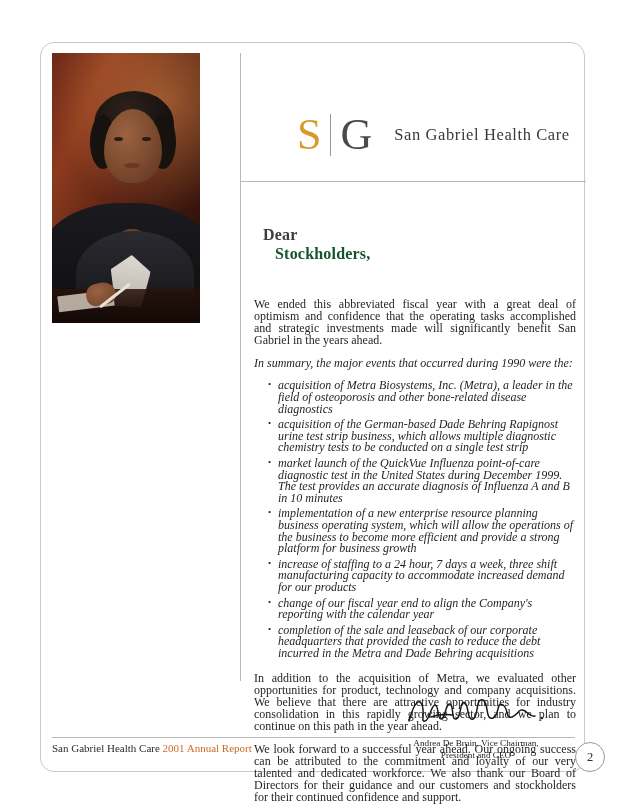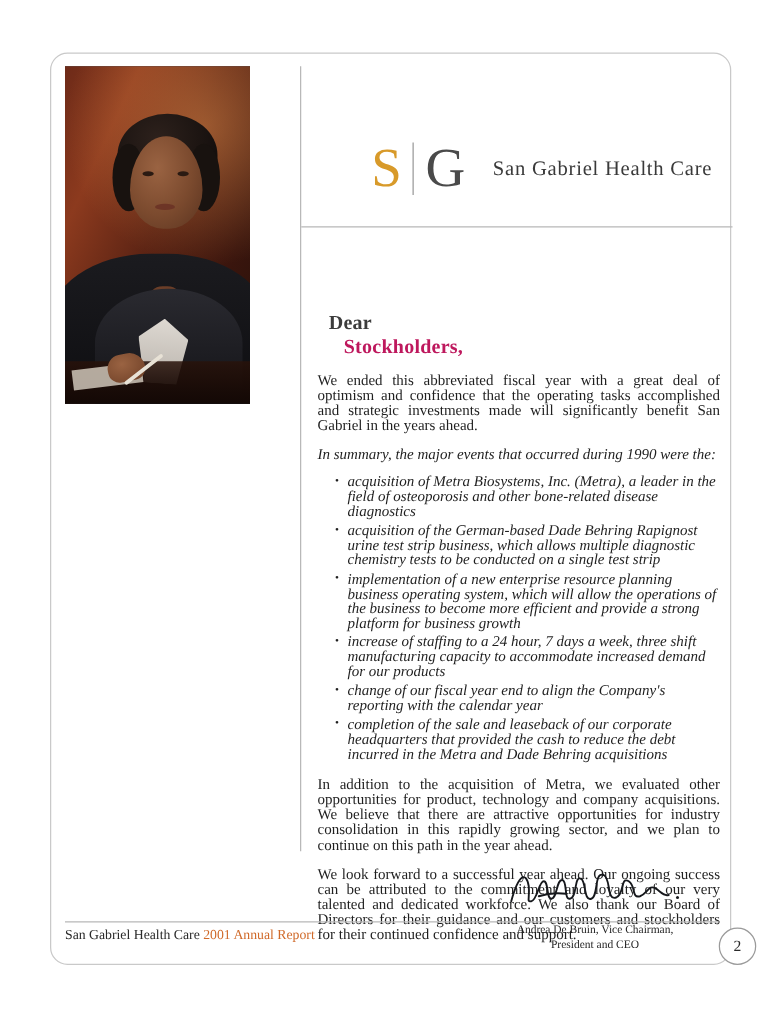--- a/index.html
+++ b/index.html
@@ -244,27 +244,26 @@
     left: 222px;
     top: 183px;
     width: 300px;
   }
   #sal-dear {
     font-family: "Liberation Serif", serif;
     font-size: 16px;
     font-weight: bold;
     color: #3c3c3c;
     letter-spacing: .2px;
-    margin-top: 24px;
   }
   #sal-stock {
     font-family: "Liberation Serif", serif;
     font-size: 16px;
     font-weight: bold;
-    color: #be185d;
+    color: #14532d;
     letter-spacing: .2px;
     margin-left: 12px;
     margin-top: 1px;
   }
 
   
   #body-col {
     position: absolute;
     left: 213px;
     top: 255px;
@@ -391,20 +390,21 @@
     <div id="sal-dear">Dear</div>
     <div id="sal-stock">Stockholders,</div>
   </div>
 
   <div id="body-col">
     <p>We ended this abbreviated fiscal year with a great deal of optimism and confidence that the operating tasks accomplished and strategic investments made will significantly benefit San Gabriel in the years ahead.</p>
     <p class="ital">In summary, the major events that occurred during 1990 were the:</p>
     <ul class="events">
       <li>acquisition of Metra Biosystems, Inc. (Metra), a leader in the field of osteoporosis and other bone-related disease diagnostics</li>
       <li>acquisition of the German-based Dade Behring Rapignost urine test strip business, which allows multiple diagnostic chemistry tests to be conducted on a single test strip</li>
+      <li>market launch of the QuickVue Influenza point-of-care diagnostic test in the United States during December 1999. The test provides an accurate diagnosis of Influenza A and B in 10 minutes</li>
       <li>implementation of a new enterprise resource planning business operating system, which will allow the operations of the business to become more efficient and provide a strong platform for business growth</li>
       <li>increase of staffing to a 24 hour, 7 days a week, three shift manufacturing capacity to accommodate increased demand for our products</li>
       <li>change of our fiscal year end to align the Company's reporting with the calendar year</li>
       <li>completion of the sale and leaseback of our corporate headquarters that provided the cash to reduce the debt incurred in the Metra and Dade Behring acquisitions</li>
     </ul>
     <p>In addition to the acquisition of Metra, we evaluated other opportunities for product, technology and company acquisitions. We believe that there are attractive opportunities for industry consolidation in this rapidly growing sector, and we plan to continue on this path in the year ahead.</p>
     <p>We look forward to a successful year ahead. Our ongoing success can be attributed to the commitment and loyalty of our very talented and dedicated workforce. We also thank our Board of Directors for their guidance and our customers and stockholders for their continued confidence and support.</p>
   </div>
 
   <div id="sig-block">

